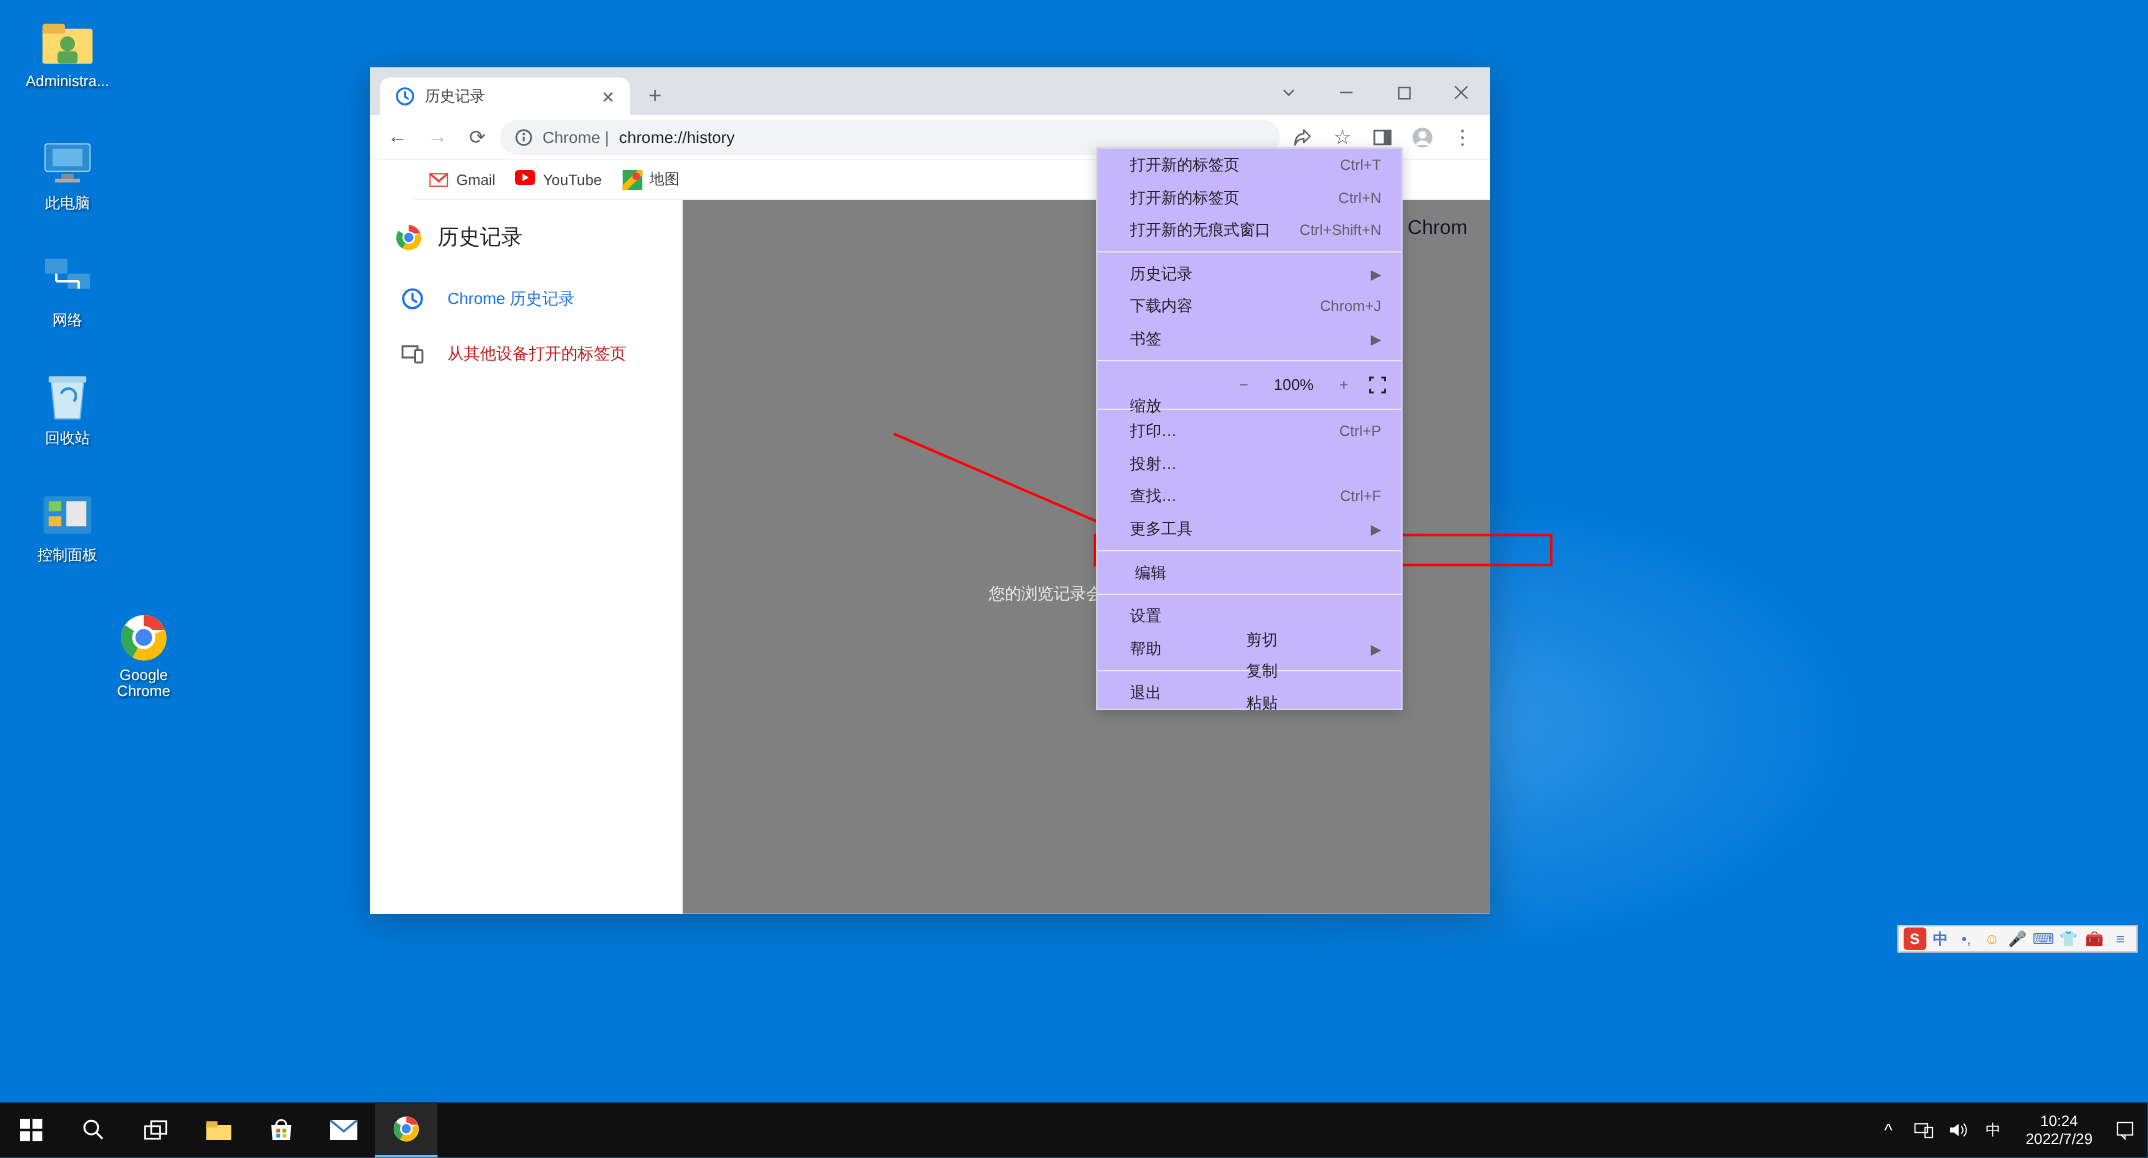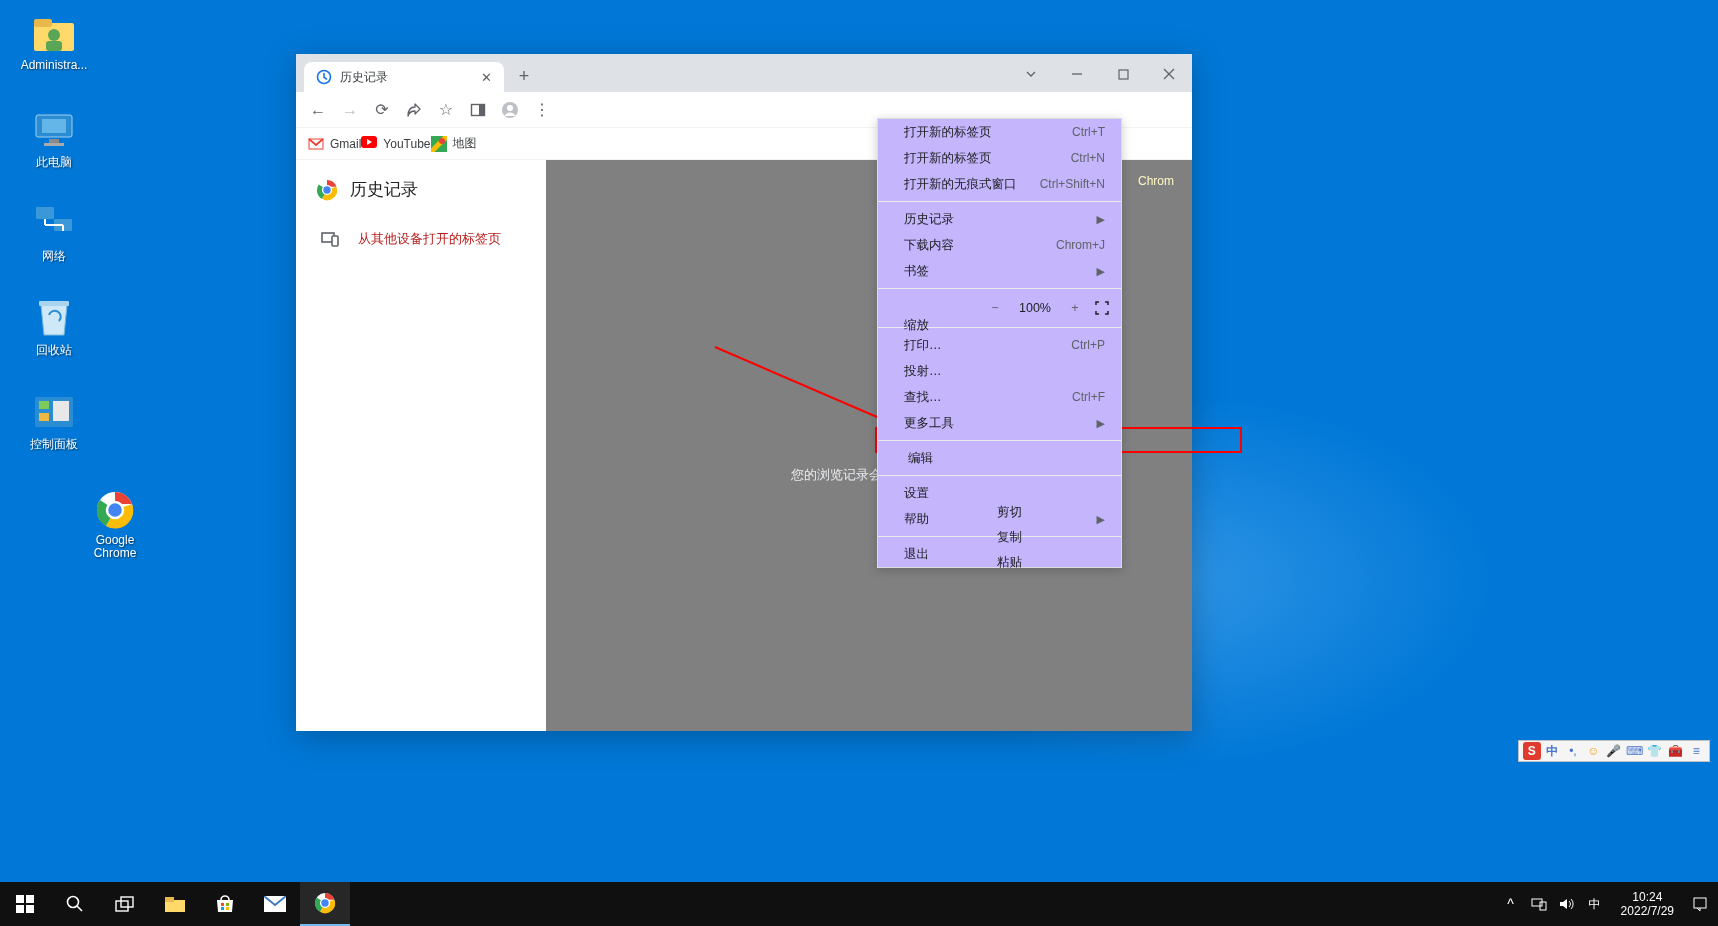--- a/index.html
+++ b/index.html
@@ -100,22 +100,24 @@
   font-size:13px;
   color:#5f6368;
 }
 .addr-bar .url-pre { color:#5f6368; }
 .addr-bar .url { color:#202124; flex:1; }
 .tool-icon { width:28px; height:28px; display:flex; align-items:center; justify-content:center; color:#5f6368; cursor:pointer; font-size:16px; border-radius:4px; }
 
 .bookmarks {
   height: 32px;
   display:flex; align-items:center;
+  gap:16px;
   padding: 0 12px;
   border-bottom:1px solid #f1f3f4;
+  margin-left:35px;
 }
 .bm-item { display:flex; align-items:center; gap:6px; font-size:12px; color:#3c4043; cursor:pointer; }
 .bm-icon { width:16px; height:16px; }
 
 .content-area { flex:1; display:flex; background:#fff; position:relative; }
 
 .history-sidebar { width:250px; background:#fff; z-index:2; }
 .history-header { display:flex; align-items:center; gap:12px; padding:18px 20px 16px; }
 .history-header .title { font-size:17px; color:#202124; }
 
@@ -129,21 +131,21 @@
   background:#808080;
   position:relative;
 }
 .empty-msg {
   position:absolute; left:0; right:0; top:306px;
   text-align:center; color:#e8eaed; font-size:13px;
 }
 
 .search-ghost {
   position:absolute; right:18px; top:14px;
-  font-size:12px; color:#fef9c3;
+  font-size:16px; color:#0f172a;
 }
 
 
 .ctx-menu {
   position:absolute;
   left:877px;
   top:118px;
   width:245px;
   background:#c4b5fd;
   box-shadow: 0 2px 10px rgba(0,0,0,0.2);
@@ -323,20 +325,31 @@
             <line x1="11" y1="1" x2="1" y2="11" stroke="#5f6368" stroke-width="1.3"></line>
           </svg>
         </div>
     </div>
   </div>
 
   <div class="addr-row">
     <div class="nav-btn">←</div>
     <div class="nav-btn disabled">→</div>
     <div class="nav-btn">⟳</div>
+    <div class="addr-bar">
+      <span>
+        <svg width="14" height="14" viewBox="0 0 14 14">
+            <circle cx="7" cy="7" r="6" fill="none" stroke="#5f6368" stroke-width="1.4"></circle>
+            <circle cx="7" cy="4.2" r="1" fill="#5f6368"></circle>
+            <line x1="7" y1="6.3" x2="7" y2="10" stroke="#5f6368" stroke-width="1.5"></line>
+          </svg>
+      </span>
+      <span class="url-pre">Chrome | </span>
+      <span class="url">chrome://history</span>
+    </div>
     <div class="tool-icon">
         <svg width="16" height="16" viewBox="0 0 16 16">
           <path d="M9 2 L14 7 L9 12 V9 C5 9 3 11 2 14 C2 8 5 5 9 5 Z" fill="none" stroke="#5f6368" stroke-width="1.3" stroke-linejoin="round"></path>
         </svg>
       </div>
     <div class="tool-icon">☆</div>
     <div class="tool-icon">
         <svg width="16" height="16" viewBox="0 0 16 16">
           <rect x="1.5" y="2.5" width="13" height="11" fill="none" stroke="#5f6368" stroke-width="1.4"></rect>
           <rect x="9" y="2.5" width="5.5" height="11" fill="#5f6368"></rect>
@@ -391,20 +404,29 @@
               <circle cx="20" cy="20" r="18" fill="#fff"></circle>
               <path d="M20 2 A18 18 0 0 1 37 14 L20 14 Z" fill="#ea4335"></path>
               <path d="M37 14 A18 18 0 0 1 11 36 L20 20 L37 14 Z" fill="#fbbc05"></path>
               <path d="M11 36 A18 18 0 0 1 5 10 L20 20 Z" fill="#34a853"></path>
               <circle cx="20" cy="20" r="8" fill="#4285f4"></circle>
               <circle cx="20" cy="20" r="8" fill="none" stroke="#fff" stroke-width="2.5"></circle>
             </svg>
         </span>
         <span class="title">历史记录</span>
       </div>
+      <div class="side-item active">
+        <span class="si-icon">
+            <svg width="18" height="18" viewBox="0 0 18 18">
+              <circle cx="9" cy="9" r="7.5" fill="none" stroke="#1a73e8" stroke-width="1.8"></circle>
+              <path d="M9 5 V9.5 L12 11.5" stroke="#1a73e8" stroke-width="1.8" fill="none" stroke-linecap="round"></path>
+            </svg>
+          </span>
+        <span>Chrome 历史记录</span>
+      </div>
       <div class="side-item">
         <span class="si-icon">
             <svg width="18" height="18" viewBox="0 0 18 18">
               <rect x="1" y="3" width="12" height="9" fill="none" stroke="#5f6368" stroke-width="1.6"></rect>
               <rect x="11" y="6" width="6" height="10" rx="1" fill="#fff" stroke="#5f6368" stroke-width="1.6"></rect>
             </svg>
           </span>
         <span>从其他设备打开的标签页</span>
       </div>
     </div>

